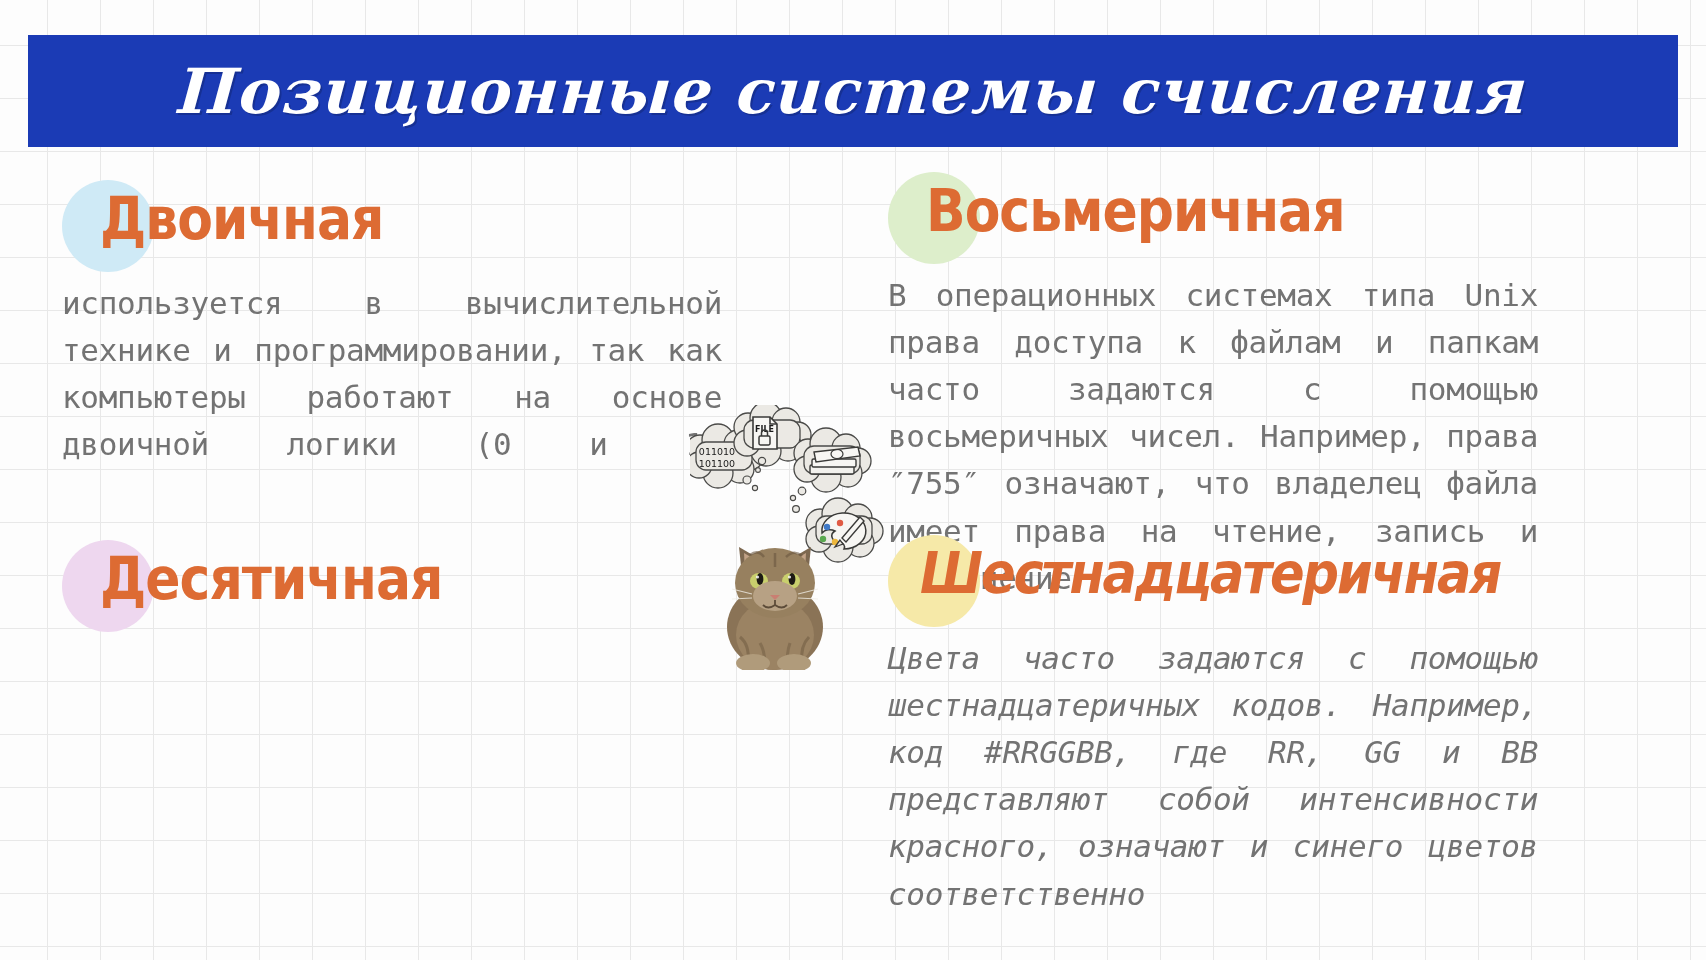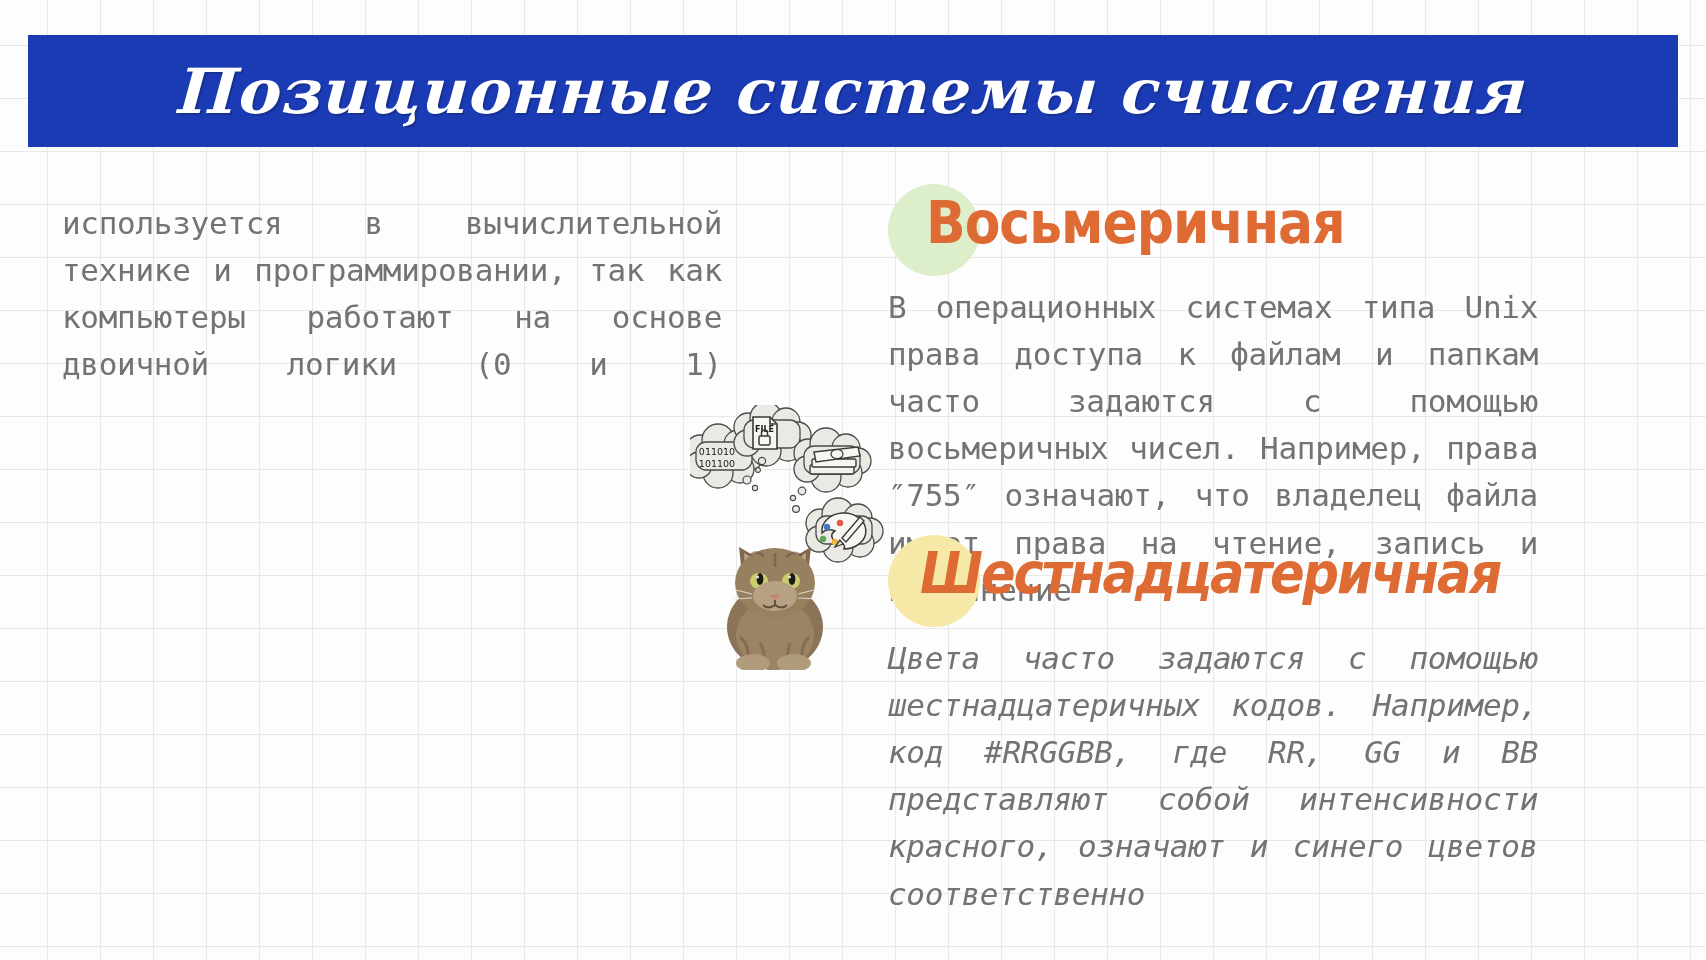--- a/index.html
+++ b/index.html
@@ -39,21 +39,21 @@
     font-weight:700;
     letter-spacing:1px;
     transform:scaleX(1.02) skewX(-4deg);
     text-shadow:2px 2px 0 rgba(0,0,0,.18);
     white-space:nowrap;
   }
 
   
   .section{position:absolute;z-index:4;}
   #sec-binary { left:62px;  top:180px; width:660px; }
-  #sec-octal  { left:888px; top:184px; width:650px; }
+  #sec-octal  { left:888px; top:172px; width:650px; }
   #sec-decimal{ left:62px;  top:540px; width:660px; }
   #sec-hex    { left:888px; top:535px; width:650px;font-style:italic; }
 
   .heading-wrap{position:relative;height:80px;}
   .blob{
     position:absolute;border-radius:50%;
     z-index:1;
   }
   .heading{
     position:relative;z-index:2;
@@ -99,32 +99,40 @@
 </head>
 <body>
 
 <div id="grid-bg"></div>
 
 <div id="title-banner">
   <div id="title-text">Позиционные системы счисления</div>
 </div>
 
 <div class="section" id="sec-binary">
+  <div class="heading-wrap">
+    <div class="blob" id="blob-binary"></div>
+    <div class="heading" id="h-binary">Двоичная</div>
+  </div>
   <div class="body-text">используется в вычислительной технике и программировании, так как компьютеры работают на основе двоичной логики (0 и 1)</div>
 </div>
 
 <div class="section" id="sec-octal">
   <div class="heading-wrap">
     <div class="blob" id="blob-octal"></div>
     <div class="heading" id="h-octal">Восьмеричная</div>
   </div>
   <div class="body-text">В операционных системах типа Unix права доступа к файлам и папкам часто задаются с помощью восьмеричных чисел. Например, права ″755″ означают, что владелец файла имеет права на чтение, запись и выполнение</div>
 </div>
 
 <div class="section" id="sec-decimal">
+  <div class="heading-wrap">
+    <div class="blob" id="blob-decimal"></div>
+    <div class="heading" id="h-decimal">Десятичная</div>
+  </div>
 </div>
 
 <div class="section" id="sec-hex">
   <div class="heading-wrap">
     <div class="blob" id="blob-hex"></div>
     <div class="heading" id="h-hex">Шестнадцатеричная</div>
   </div>
   <div class="body-text">Цвета часто задаются с помощью шестнадцатеричных кодов. Например, код #RRGGBB, где RR, GG и BB представляют собой интенсивности красного, означают и синего цветов соответственно</div>
 </div>
 

